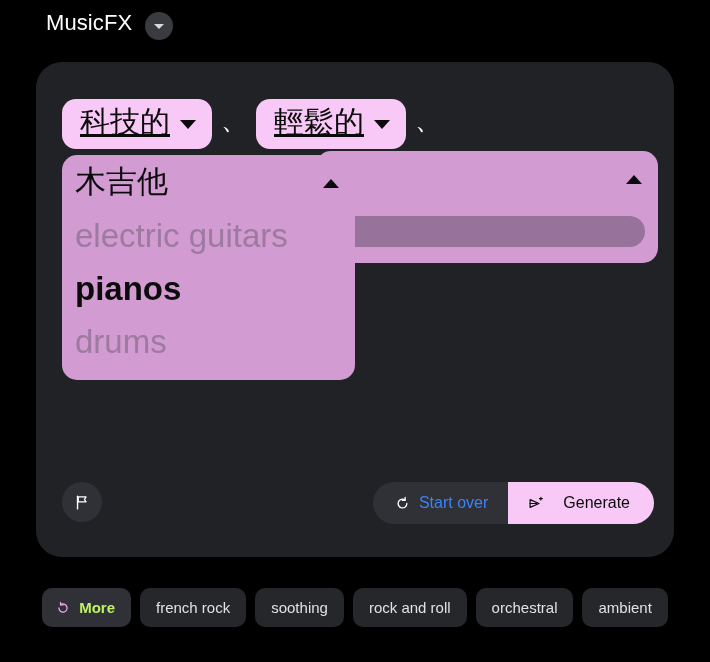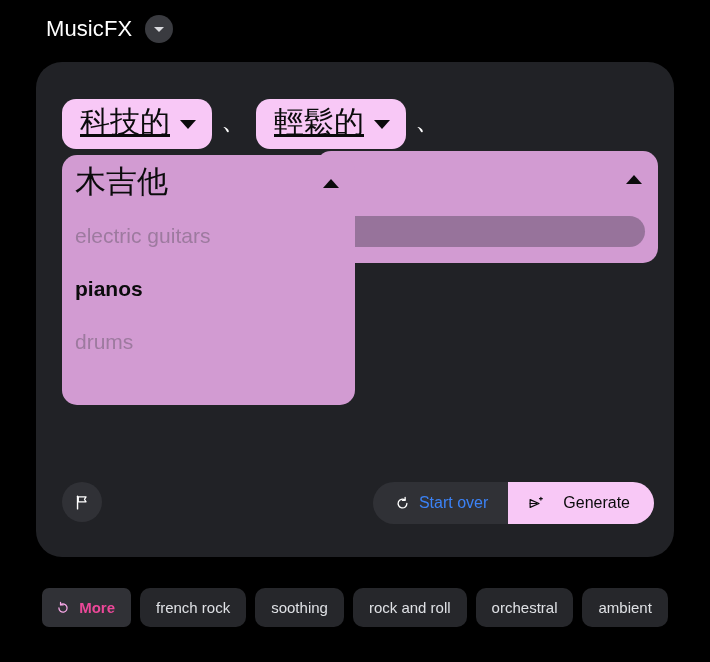--- a/index.html
+++ b/index.html
@@ -15,21 +15,21 @@
     -webkit-font-smoothing: antialiased;
     position: relative;
   }
 
   
   .header {
     position: absolute;
     left: 46px;
     top: 12px;
     display: flex;
-    align-items: center;
+    align-items: flex-start;
     gap: 13px;
     height: 34px;
   }
   .app-title {
     color: #ffffff;
     font-size: 22px;
     font-weight: 400;
     letter-spacing: 0.1px;
     line-height: 1;
   }
@@ -118,21 +118,21 @@
     left: 316px;
     top: 151px;
     width: 342px;
     height: 112px;
     z-index: 2;
   }
   .dropdown.front {
     left: 62px;
     top: 155px;
     width: 293px;
-    height: 250px;
+    height: 225px;
     z-index: 3;
   }
   .dd-head {
     position: relative;
     height: 56px;
     display: flex;
     align-items: center;
     padding: 0 14px 0 13px;
     cursor: pointer;
   }
@@ -152,21 +152,21 @@
     width: 0; height: 0;
     border-left: 8px solid transparent;
     border-right: 8px solid transparent;
     border-bottom: 9px solid #0b0b0c;
   }
   .dd-option {
     height: 53px;
     display: flex;
     align-items: center;
     padding: 0 13px;
-    font-size: 21px;
+    font-size: 33px;
     line-height: 1;
     color: #9d7a9f;
     cursor: pointer;
     white-space: nowrap;
     box-sizing: border-box;
   }
   .dd-option > span { position: relative; top: -2px; }
   .dd-option.selected { color: #0b0b0c; font-weight: 700; }
 
   .dd-pill {
@@ -248,24 +248,23 @@
     align-items: center;
     gap: 9px;
     padding: 0 16px;
     font-size: 15px;
     cursor: pointer;
     white-space: nowrap;
     box-sizing: border-box;
   }
   .sugg.more {
     background: #303136;
-    color: #ec4899;
+    color: #bef264;
     font-weight: 700;
     padding-left: 14px;
-    border-radius: 7px;
   }
   svg { display: block; }
 </style>
 </head>
 <body>
 
 <div class="header">
   <div class="app-title">MusicFX</div>
   <div class="title-menu-btn">
     <span class="caret-down-sm"></span>

